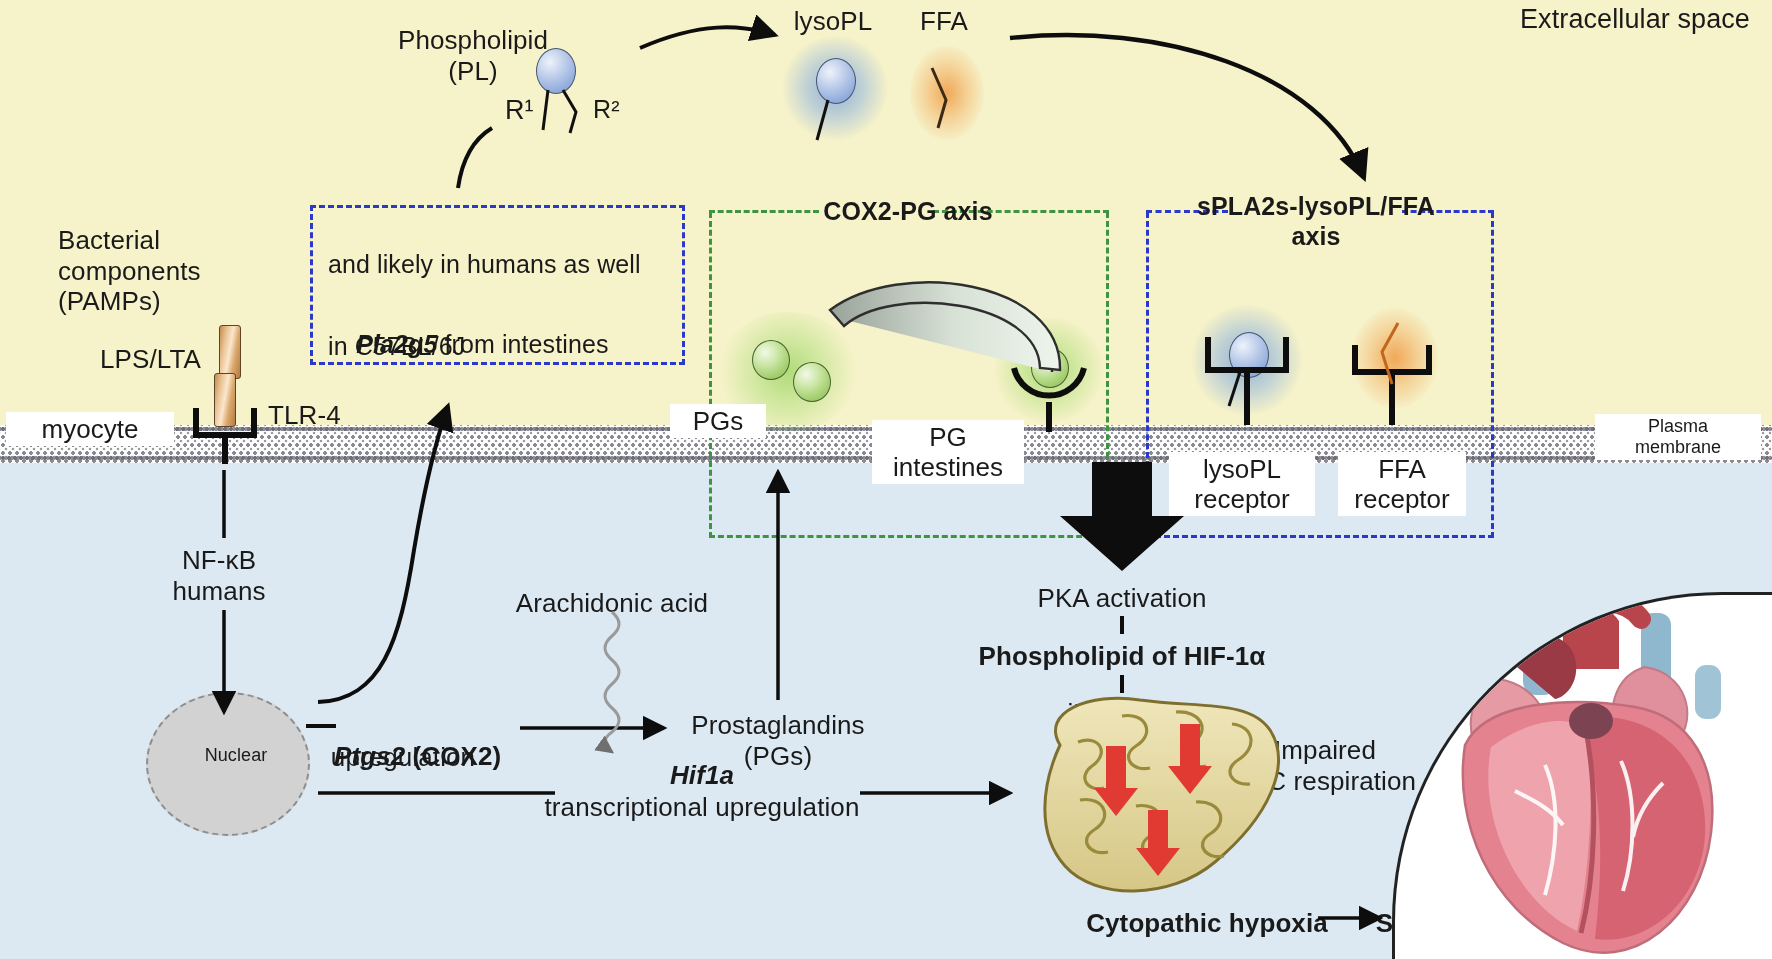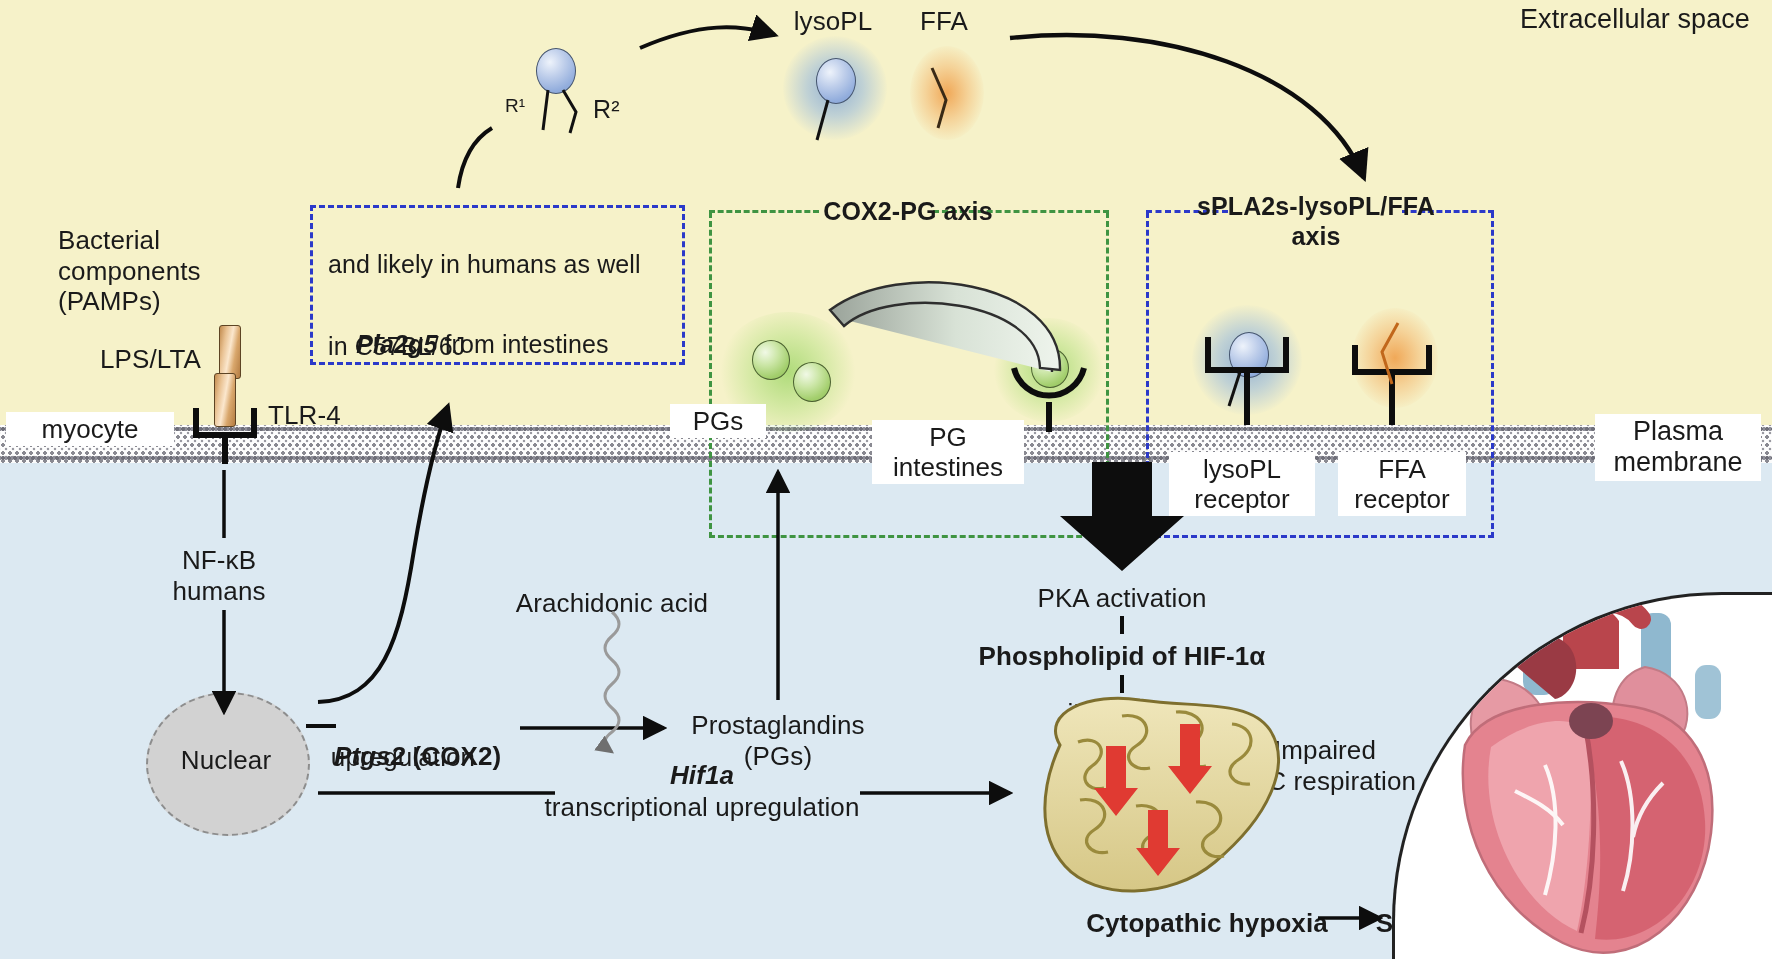--- a/index.html
+++ b/index.html
@@ -152,22 +152,24 @@
   <div class="lbl ctr bold" style="left:908px;top:197px;font-size:25px;">COX2-PG axis</div>
   <div class="lbl ctr bold" style="left:1316px;top:192px;font-size:25px;text-align:center;">sPLA2s-lysoPL/FFA
 axis</div>
 
   <div class="lbl" style="left:328px;top:250px;font-size:25px;text-align:right;">and likely in humans as well</div>
   <div class="lbl" style="left:328px;top:300px;font-size:25px;">
     <span class="ital">Pla2g5</span><span> from intestines</span>
   </div>
   <div class="lbl" style="left:328px;top:332px;font-size:25px;">in C57BL/6J</div>
 
+  <div class="lbl ctr" style="left:473px;top:25px;font-size:26px;text-align:center;">Phospholipid
+(PL)</div>
   <div class="pl-head" style="left:536px;top:48px;"></div>
-  <div class="lbl" style="left:505px;top:95px;font-size:19px;">R¹</div>
+  <div class="lbl" style="left:505px;top:95px;font-size:27px;">R¹</div>
   <div class="lbl" style="left:593px;top:95px;font-size:25px;">R²</div>
 
   <div class="lbl ctr" style="left:833px;top:6px;font-size:26px;">lysoPL</div>
   <div class="glow-blue" style="left:783px;top:36px;width:104px;height:104px;"></div>
   <div class="pl-head" style="left:816px;top:58px;"></div>
 
   <div class="lbl ctr" style="left:944px;top:6px;font-size:26px;">FFA</div>
   <div class="glow-orange" style="left:910px;top:46px;width:74px;height:94px;"></div>
 
   <div class="lbl" style="left:58px;top:225px;font-size:26px;">Bacterial
@@ -210,35 +212,35 @@
 
   <div class="glow-orange" style="left:1352px;top:308px;width:86px;height:100px;"></div>
   <div class="recv" style="left:1352px;top:345px;width:80px;height:80px;">
     <div class="barL" style="left:0;top:0;width:6px;height:30px;"></div>
     <div class="barR" style="right:0;top:0;width:6px;height:30px;"></div>
     <div class="stem" style="left:0;top:24px;width:80px;height:6px;"></div>
     <div class="stem" style="left:37px;top:24px;width:6px;height:56px;"></div>
   </div>
 
   <div class="boxlabel" style="left:90px;top:412px;font-size:26px;width:152px;">myocyte</div>
-  <div class="boxlabel" style="left:1678px;top:414px;font-size:27px;width:150px;text-align:center;">Plasma
+  <div class="boxlabel" style="left:1678px;top:414px;font-size:18px;width:150px;text-align:center;">Plasma
 membrane</div>
   <div class="boxlabel" style="left:718px;top:404px;font-size:26px;width:80px;">PGs</div>
   <div class="boxlabel" style="left:948px;top:420px;font-size:26px;width:136px;">PG
 intestines</div>
   <div class="boxlabel" style="left:1242px;top:452px;font-size:26px;width:130px;">lysoPL
 receptor</div>
   <div class="boxlabel" style="left:1402px;top:452px;font-size:26px;width:112px;">FFA
 receptor</div>
 
   <div class="lbl ctr" style="left:219px;top:545px;font-size:26px;text-align:center;">NF-κB
 humans</div>
 
   <div class="nucleus" style="left:146px;top:692px;width:160px;height:140px;"></div>
-  <div class="lbl ctr" style="left:226px;top:745px;font-size:26px;text-align:center;">Nuclear</div>
+  <div class="lbl ctr" style="left:236px;top:745px;font-size:18px;text-align:center;">Nuclear</div>
 
   <div class="lbl ctr" style="left:403px;top:710px;font-size:26px;text-align:center;">
     <span class="ital">Ptgs2</span><span class="bold"> (COX2)</span>
   </div>
   <div class="lbl ctr" style="left:403px;top:742px;font-size:26px;">upregulation</div>
 
   <div class="lbl ctr" style="left:612px;top:588px;font-size:26px;">Arachidonic acid</div>
 
   <div class="lbl ctr" style="left:778px;top:710px;font-size:26px;text-align:center;">Prostaglandins
 (PGs)</div>

